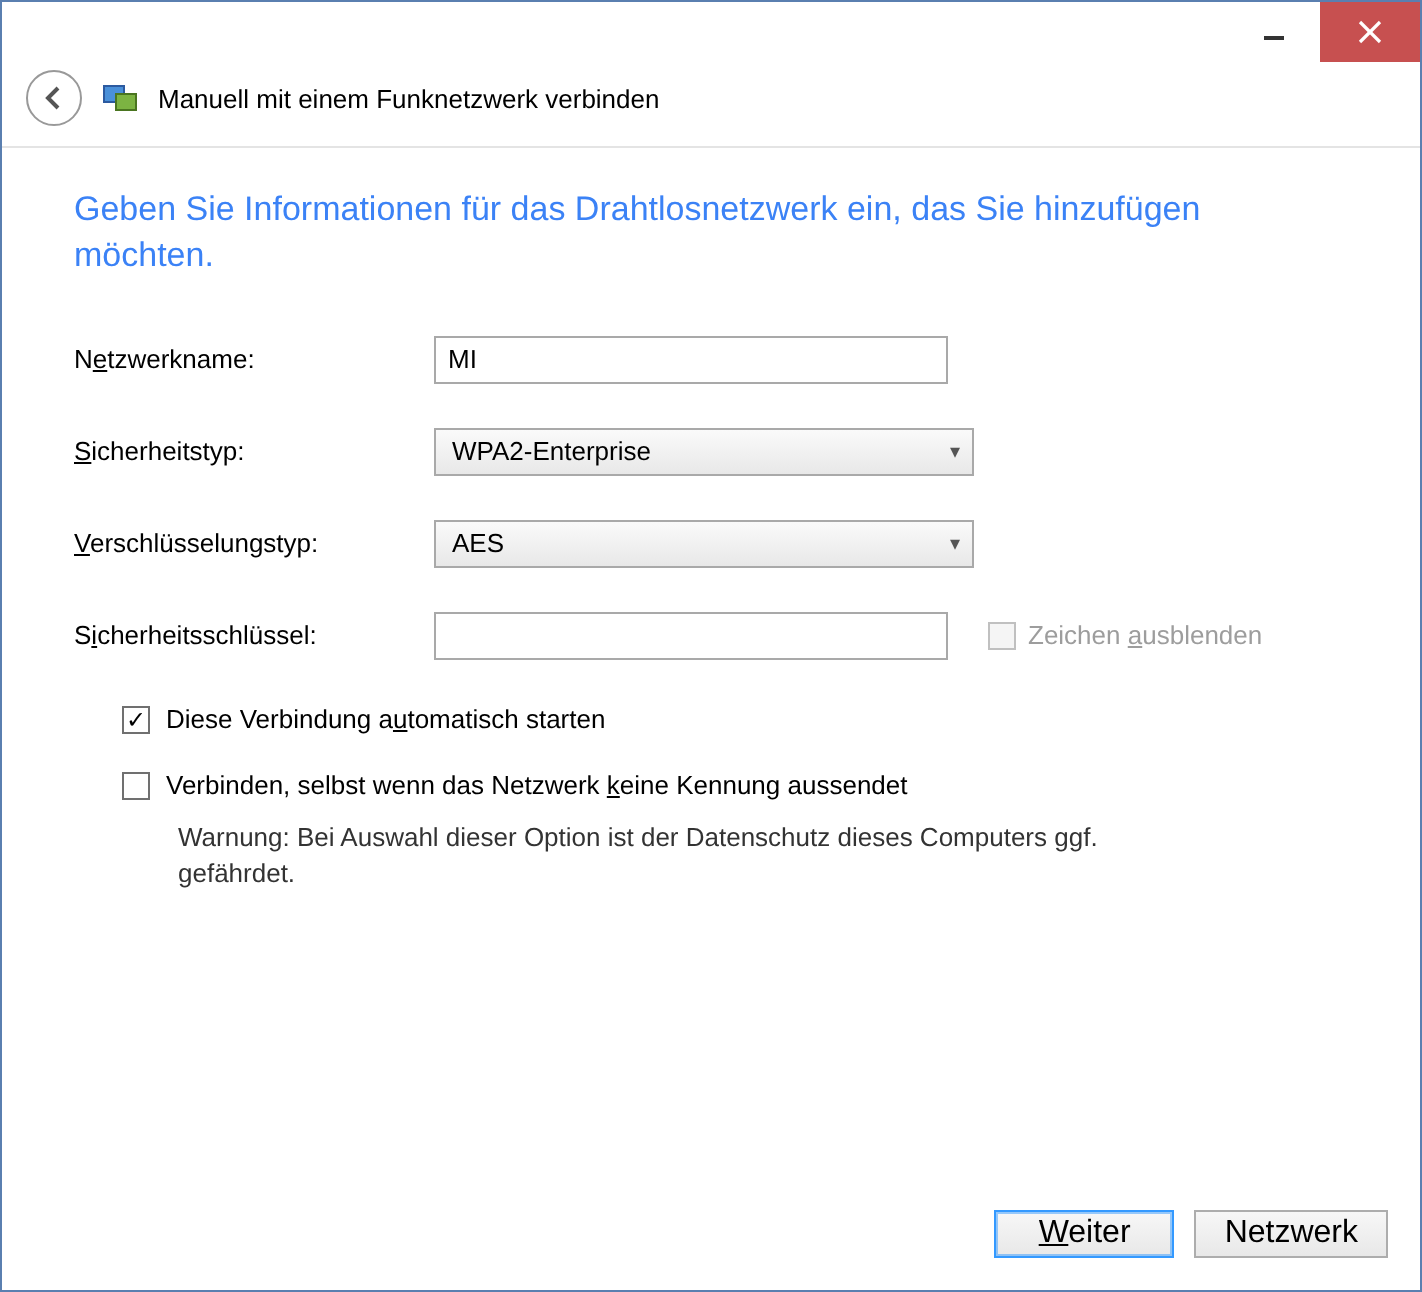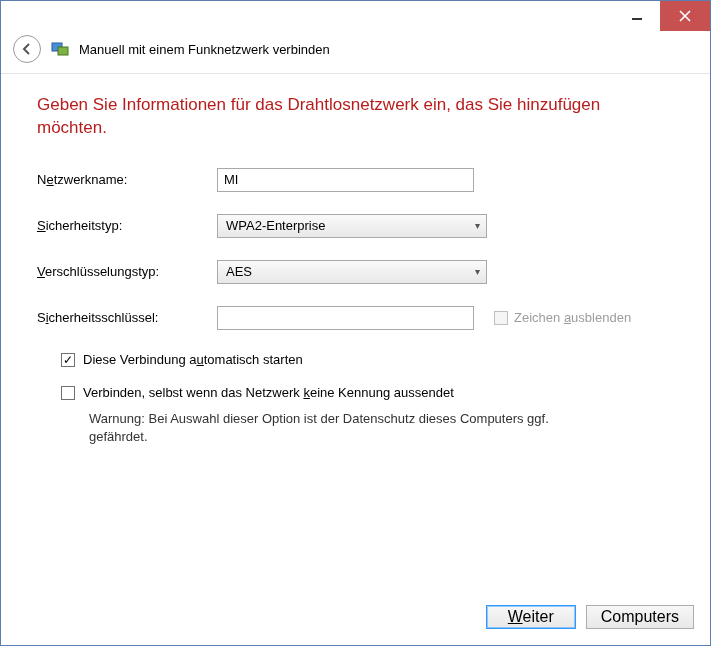--- a/index.html
+++ b/index.html
@@ -67,21 +67,21 @@
   }
   
   .content {
     flex: 1;
     padding: 20px 36px 10px 36px;
     border-top: 1px solid #e4e4e4;
     display: flex;
     flex-direction: column;
   }
   .instruction {
-    color: #b91c1c;
+    color: #3b82f6;
     font-size: 17px;
     line-height: 1.35;
     margin-bottom: 28px;
   }
   .form-row {
     display: flex;
     align-items: center;
     margin-bottom: 22px;
   }
   .form-label {
@@ -275,17 +275,17 @@
 
     <div class="warning-text">Warnung: Bei Auswahl dieser Option ist der Datenschutz dieses Computers ggf. gefährdet.</div>
 
   </div>
 
   <div class="footer">
     <div class="btn default">
       <span><span class="accel">W</span><span>eiter</span></span>
     </div>
     <div class="btn">
-      <span>Computers</span>
+      <span>Netzwerk</span>
     </div>
   </div>
 
 </div>
 
 </body></html>

